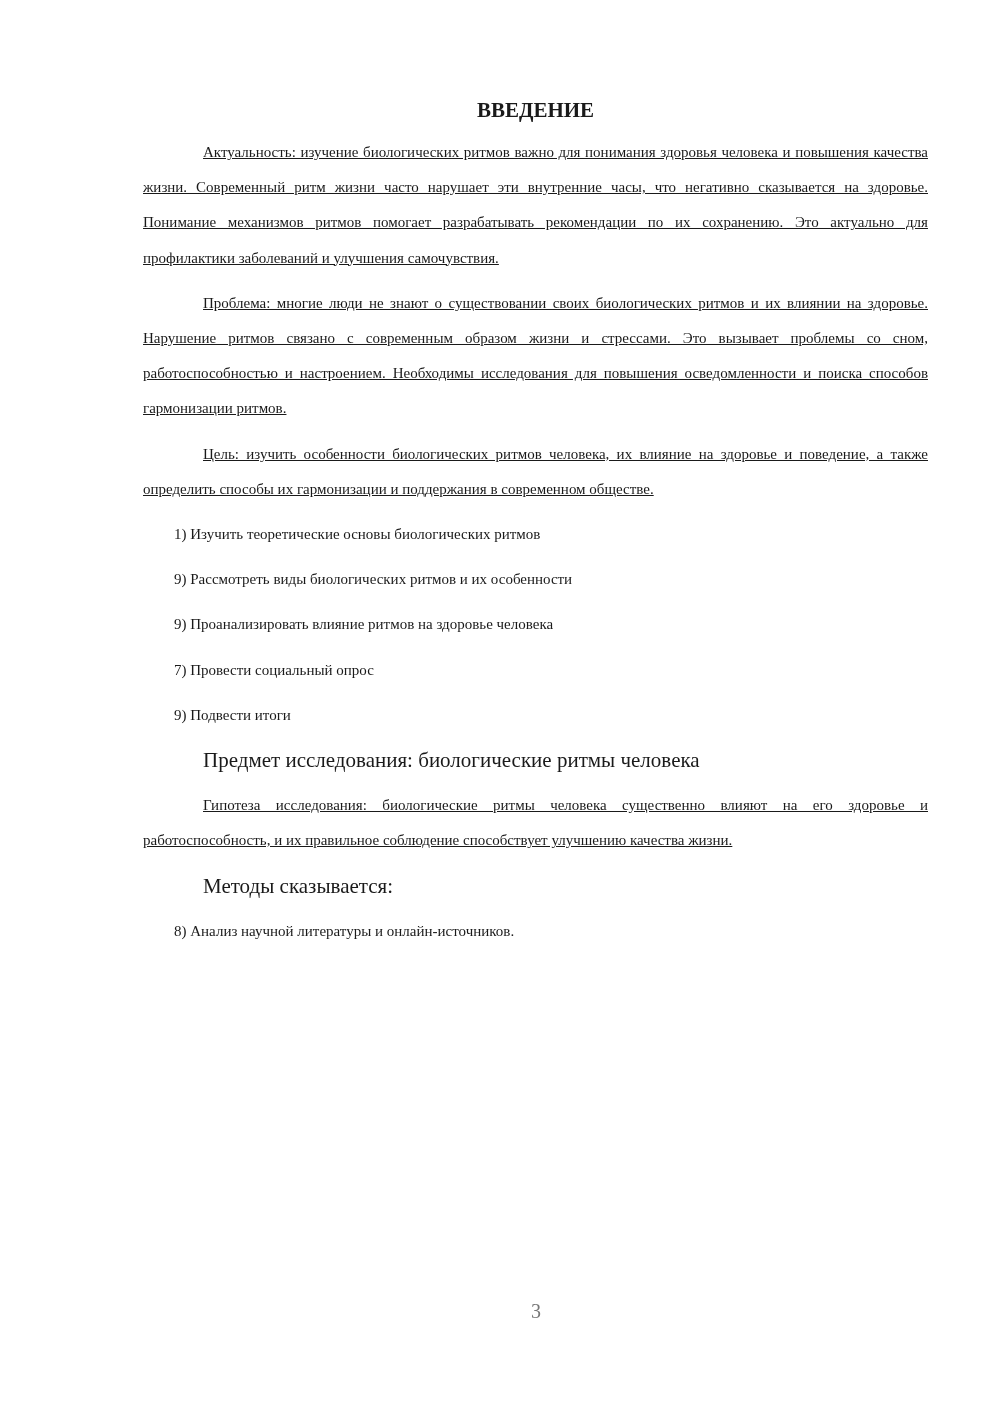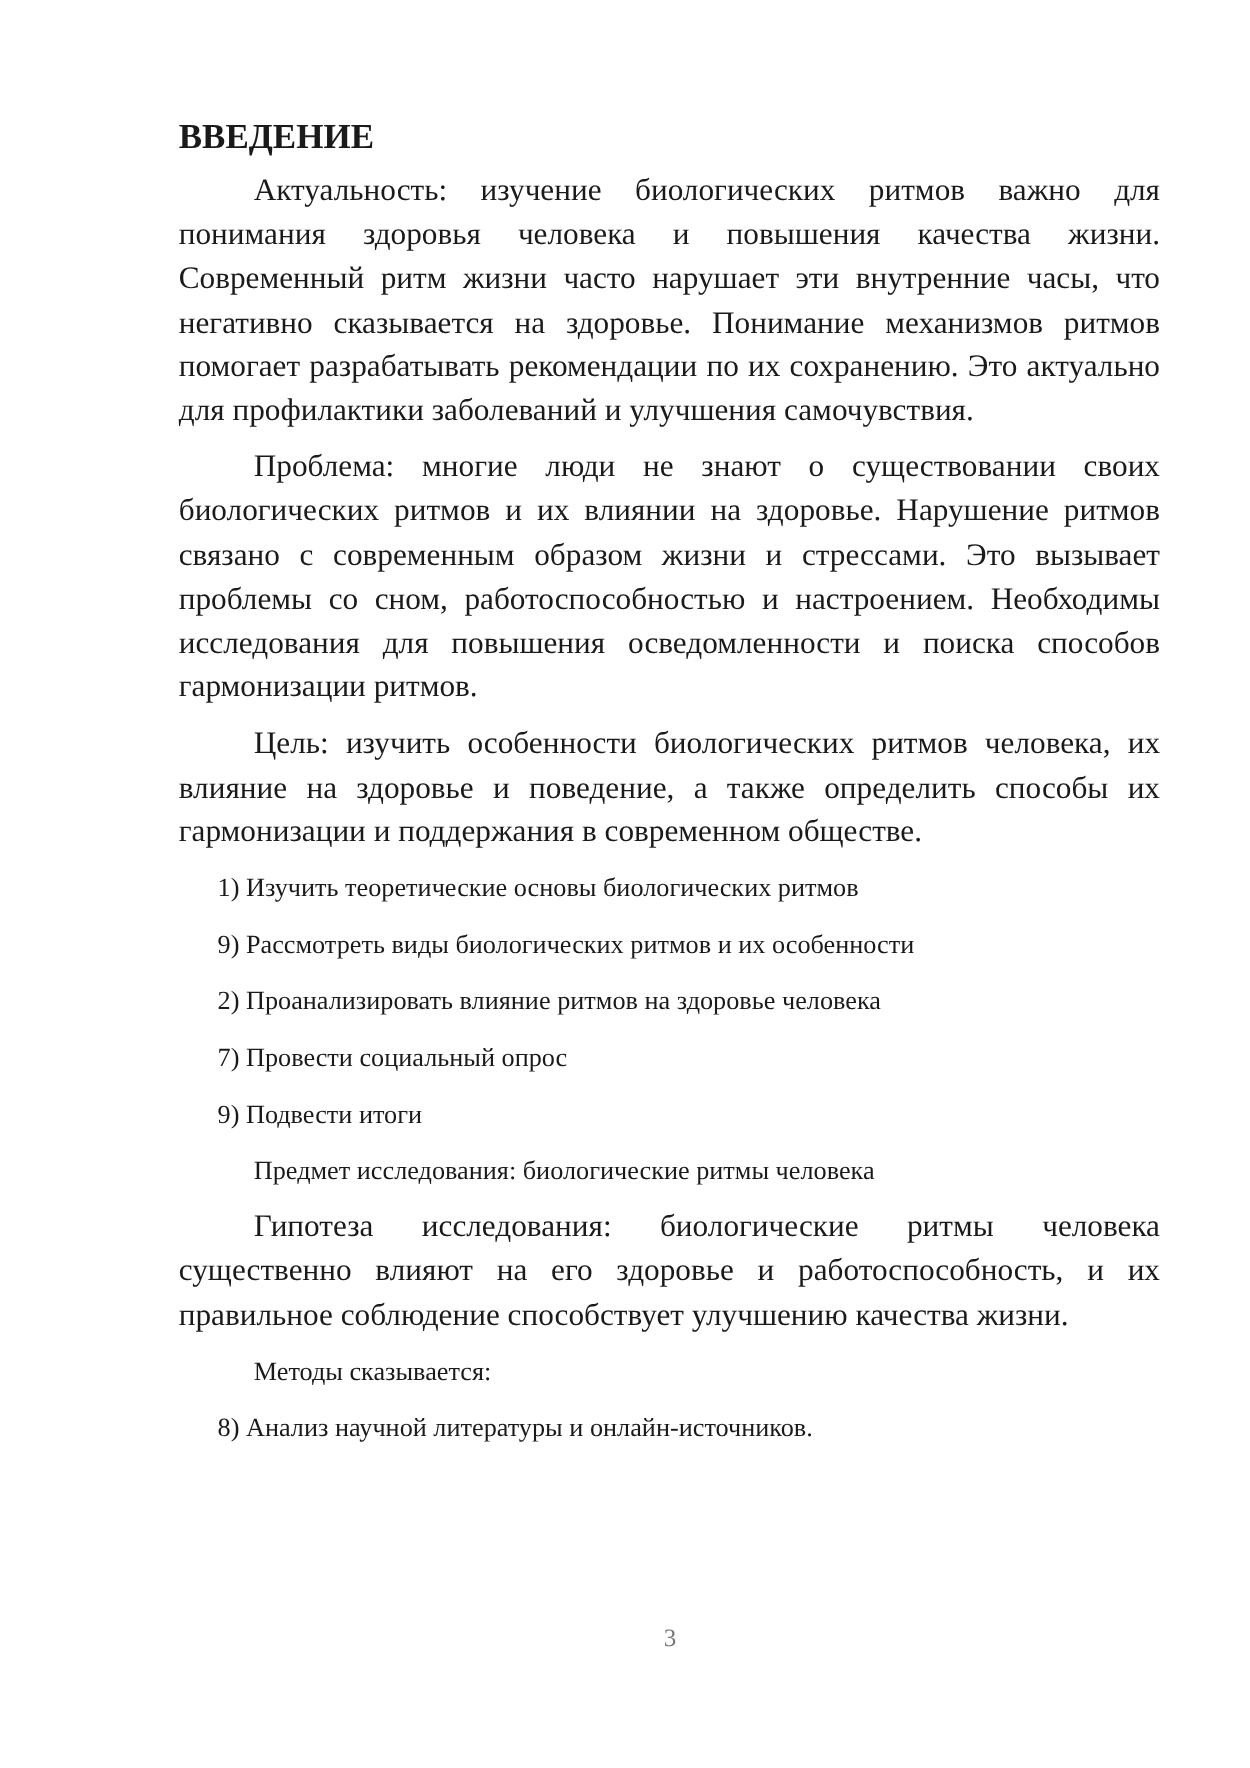--- a/index.html
+++ b/index.html
@@ -1,36 +1,36 @@
 <!DOCTYPE html>
 <html><head>
 <meta charset="utf-8">
 <style>
   html, body { margin: 0; padding: 0; background: #ffffff; }
   body { width: 1000px; height: 1414px; position: relative; overflow: hidden;
          font-family: "Liberation Serif", "DejaVu Serif", serif; color: #1a1a1a; }
   .page { position: absolute; left: 143px; top: 95px; width: 785px; }
-  .title { text-align: left; font-weight: bold; font-size: 28px; line-height: 30px; margin: 0 0 10px 0; }
-  .para { font-size: 25px; line-height: 35.2px; text-align: justify; text-indent: 60px; margin: 0 0 10px 0; }
+  .title { text-align: center; font-weight: bold; font-size: 21px; line-height: 30px; margin: 0 0 10px 0; }
+  .para { font-size: 15px; line-height: 35.2px; text-align: justify; text-indent: 60px; margin: 0 0 10px 0; text-decoration: underline; }
   .plain { font-size: 21px; line-height: 35.2px; text-indent: 60px; margin: 0 0 10px 0; }
-  .item { font-size: 21px; line-height: 35.2px; padding-left: 31px; margin: 10px 0 10px 0; }
+  .item { font-size: 15px; line-height: 35.2px; padding-left: 31px; margin: 10px 0 10px 0; }
   .pagenum { position: absolute; top: 1300px; left: 0; width: 1000px; padding-left: 72px; box-sizing: border-box;
              text-align: center; font-size: 20px; color: #777; }
 </style>
 </head>
 <body>
 
 <div class="page">
   <div class="title">ВВЕДЕНИЕ</div>
   <p class="para">Актуальность: изучение биологических ритмов важно для понимания здоровья человека и повышения качества жизни. Современный ритм жизни часто нарушает эти внутренние часы, что негативно сказывается на здоровье. Понимание механизмов ритмов помогает разрабатывать рекомендации по их сохранению. Это актуально для профилактики заболеваний и улучшения самочувствия.</p>
   <p class="para">Проблема: многие люди не знают о существовании своих биологических ритмов и их влиянии на здоровье. Нарушение ритмов связано с современным образом жизни и стрессами. Это вызывает проблемы со сном, работоспособностью и настроением. Необходимы исследования для повышения осведомленности и поиска способов гармонизации ритмов.</p>
   <p class="para">Цель: изучить особенности биологических ритмов человека, их влияние на здоровье и поведение, а также определить способы их гармонизации и поддержания в современном обществе.</p>
   <p class="item">1) Изучить теоретические основы биологических ритмов</p>
   <p class="item">9) Рассмотреть виды биологических ритмов и их особенности</p>
-  <p class="item">2) Проанализировать влияние ритмов на здоровье человека</p>
+  <p class="item">9) Проанализировать влияние ритмов на здоровье человека</p>
   <p class="item">7) Провести социальный опрос</p>
   <p class="item">9) Подвести итоги</p>
   <p class="plain">Предмет исследования: биологические ритмы человека</p>
   <p class="para">Гипотеза исследования: биологические ритмы человека существенно влияют на его здоровье и работоспособность, и их правильное соблюдение способствует улучшению качества жизни.</p>
   <p class="plain">Методы сказывается:</p>
   <p class="item">8) Анализ научной литературы и онлайн-источников.</p>
 </div>
 
 <div class="pagenum">3</div>
 

